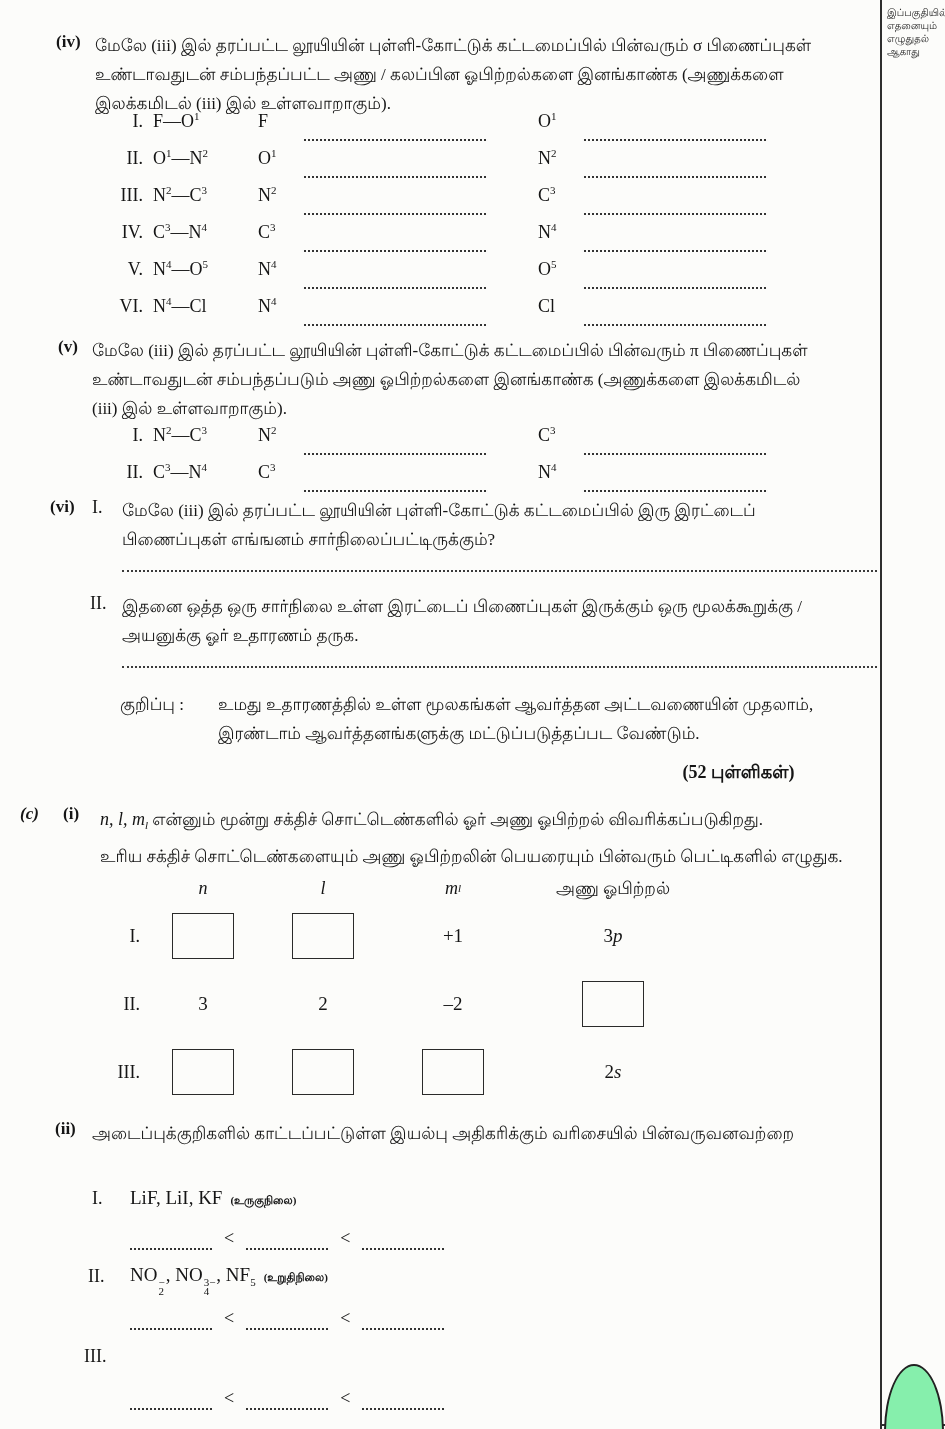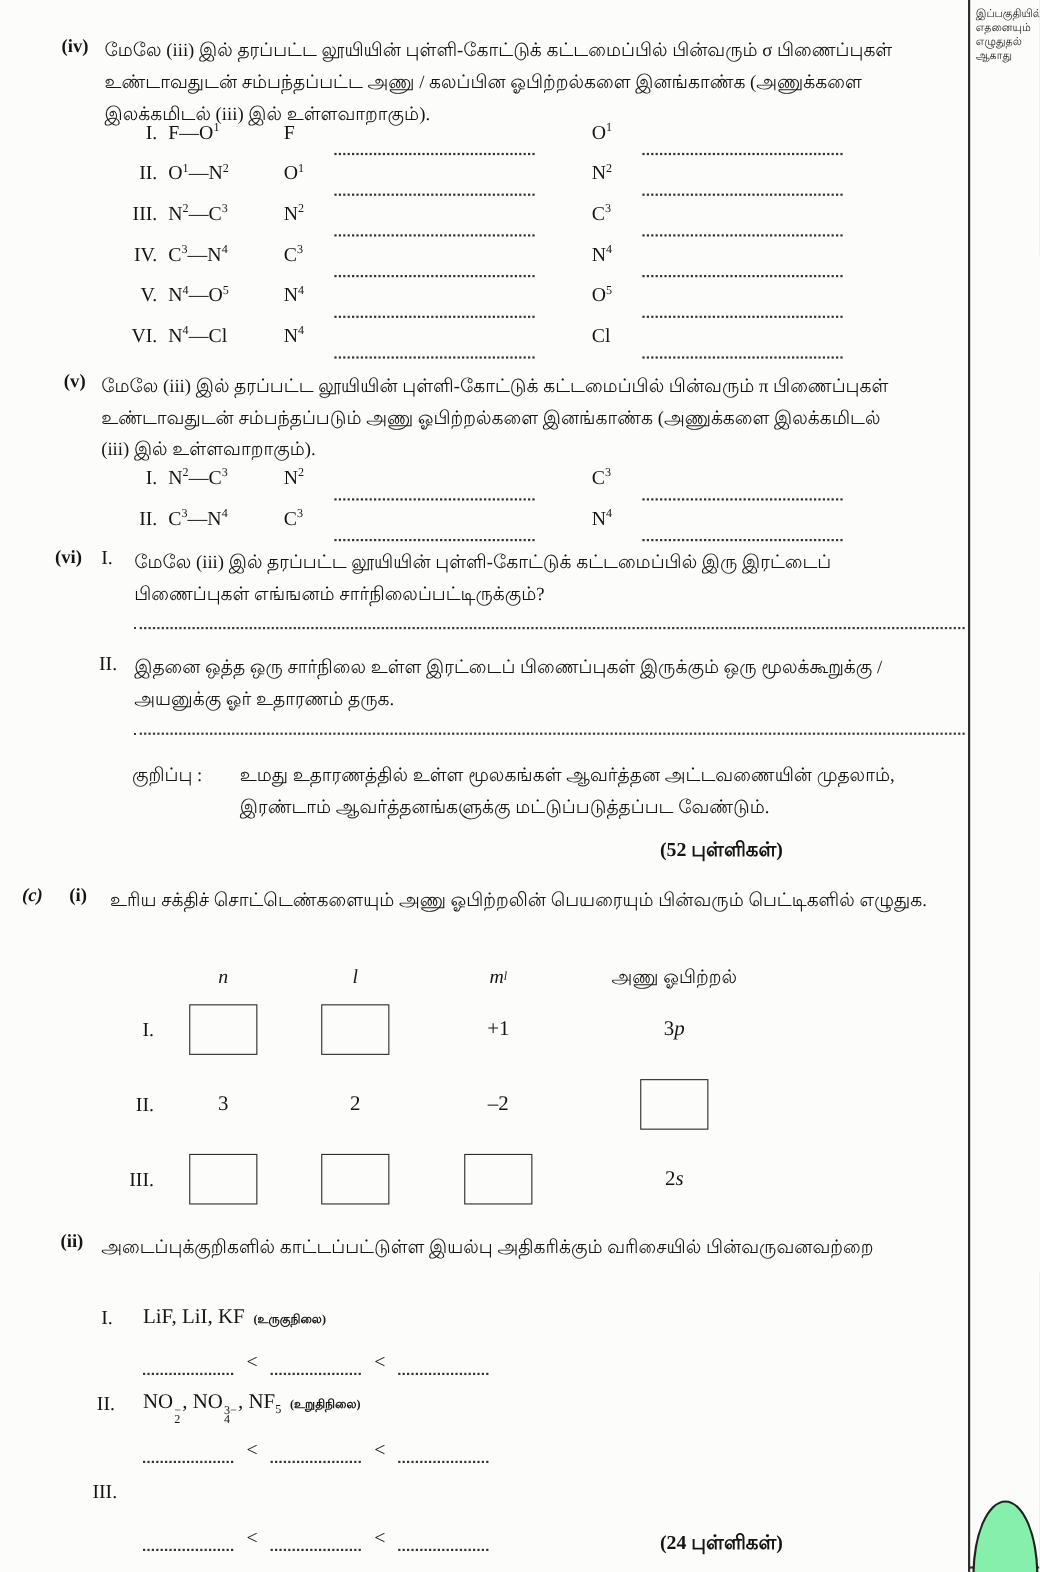--- a/index.html
+++ b/index.html
@@ -41,21 +41,21 @@
   .bottom-line{position:absolute;left:880px;top:1424px;width:65px;height:2px;background:#2e2e2e;}
   .margin-note{position:absolute;left:887px;top:6px;width:55px;font-size:10px;line-height:13px;
                font-family:"Liberation Sans","DejaVu Sans",sans-serif;color:#222;}
   .badge{position:absolute;left:884px;top:1364px;width:56px;height:132px;border:2px solid #222;
          border-radius:50%;background:#86efac;}
   .badge-line{position:absolute;left:7px;right:7px;top:57%;border-top:2px dashed #555;}
   .badge-num{position:absolute;bottom:14px;width:100%;text-align:center;font-size:20px;}
   .watermark{position:absolute;left:290px;top:686px;font-size:62px;font-weight:bold;letter-spacing:7px;
              color:rgba(233,90,110,0.28);font-family:"Liberation Sans","DejaVu Sans",sans-serif;
              pointer-events:none;}
-  .marks{font-size:18px;font-weight:bold;text-align:left;}
+  .marks{font-size:18px;font-weight:bold;text-align:center;}
 </style>
 </head>
 <body>
 
 <div class="page">
 
 
   <div class="margin-line"></div>
   <div class="bottom-line"></div>
   <div class="margin-note">
@@ -178,20 +178,21 @@
   <div class="abs ta bold" style="left:120px;top:690px">குறிப்பு :</div>
   <div class="abs ta" style="left:218px;top:690px">
     <div>உமது உதாரணத்தில் உள்ள மூலகங்கள் ஆவர்த்தன அட்டவணையின் முதலாம்,</div>
     <div>இரண்டாம் ஆவர்த்தனங்களுக்கு மட்டுப்படுத்தப்பட வேண்டும்.</div>
   </div>
   <div class="abs marks" style="left:600px;top:762px;width:277px">(52 புள்ளிகள்)</div>
 
   <div class="abs lbl it" style="left:20px;top:804px">(c)</div>
   <div class="abs lbl" style="left:63px;top:804px">(i)</div>
   <div class="abs ta" style="left:100px;top:803px;line-height:32px">
+    <div><span class="it" style="font-size:18px">n, l, m</span><sub class="it">l</sub><span> என்னும் மூன்று சக்திச் சொட்டெண்களில் ஓர் அணு ஓபிற்றல் விவரிக்கப்படுகிறது.</span></div>
     <div>உரிய சக்திச் சொட்டெண்களையும் அணு ஓபிற்றலின் பெயரையும் பின்வரும் பெட்டிகளில் எழுதுக.</div>
   </div>
 
   <div class="abs qgrid" style="left:110px;top:874px">
     <div class="qcell qhead"></div>
     <div class="qcell qhead it">n</div>
     <div class="qcell qhead it">l</div>
     <div class="qcell qhead">
         <span class="it">m</span>
         <sub class="it">l</sub>
@@ -272,15 +273,14 @@
 
   <div class="abs" style="left:84px;top:1346px;font-size:18px">III.</div>
   <div class="abs seq" style="left:130px;top:1388px">
     <span class="sdots"></span>
       <span>&lt;</span>
     <span class="sdots"></span>
       <span>&lt;</span>
     <span class="sdots"></span>
   </div>
 
-  <div class="abs marks" style="left:600px;top:1392px;width:277px">(24 புள்ளிகள்)</div>
 
 </div>
 
 </body></html>

